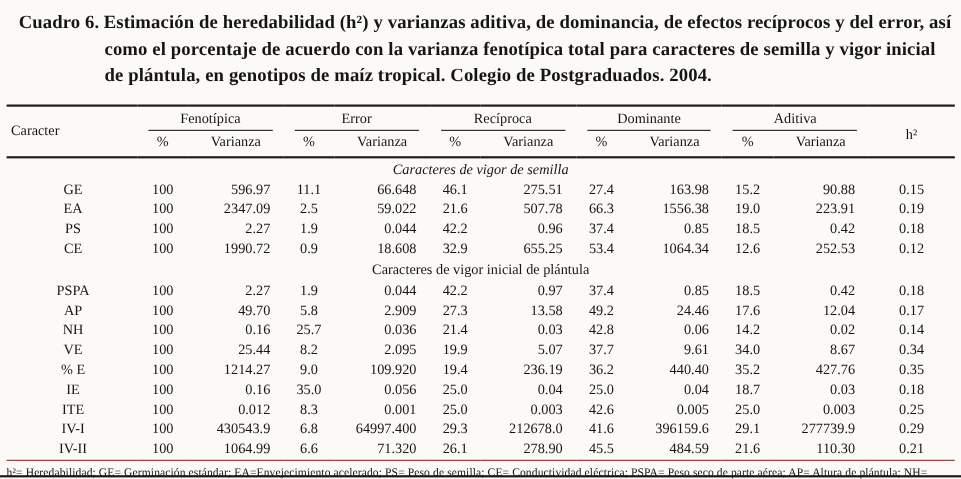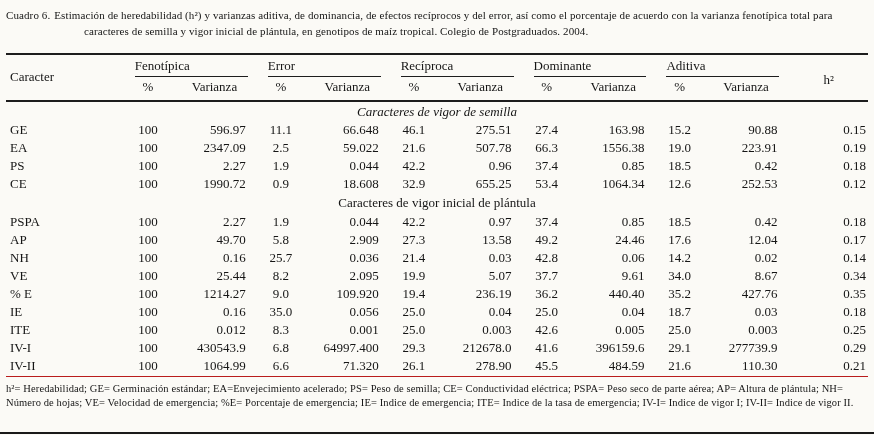--- a/index.html
+++ b/index.html
@@ -12,23 +12,23 @@
     background: #fbfaf6;
     color: #151515;
     font-family: "Liberation Serif", serif;
     position: relative;
     overflow: hidden;
   }
   .page {
     padding: 8px 6px 0 6px;
   }
   .title {
-    margin: 0 0 13px 0;
-    font-weight: normal;
-    font-size: 11px;
+    margin: 0 0 13px 11px;
+    font-weight: bold;
+    font-size: 17px;
     line-height: 1.45;
     padding-left: 78px;
     text-indent: -78px;
     letter-spacing: 0.1px;
   }
   .cap-label { margin-right: 4px; }
 
   table.data {
     width: 862px;
     border-collapse: collapse;
@@ -53,41 +53,41 @@
     vertical-align: middle;
   }
   th.h2-h {
     vertical-align: top;
     text-align: center;
     padding-top: 17px;
   }
   th.grp { vertical-align: top; }
   th.grp .grp-inner {
     display: block;
-    text-align: left;
+    text-align: center;
     border-bottom: 1.4px solid #1d1d1d;
     padding: 3px 0 2px 0;
     margin: 0 10px;
   }
   tr.sub th {
     text-align: center;
     padding: 2px 0 5px 0;
   }
   tbody tr:first-child td {
     border-top: 2px solid #1d1d1d;
     font-style: italic;
   }
   tbody td {
     padding: 1px 2px;
     line-height: 1.24;
   }
-  td.char { text-align: left; padding-left: 4px; }
+  td.char { text-align: center; padding-left: 4px; }
   td.pct  { text-align: center; }
   td.var  { text-align: right; padding-right: 12px; }
-  td.h2c  { text-align: right; }
+  td.h2c  { text-align: center; }
   tr.section-row td {
     text-align: center;
     padding: 2px 0 1px 0;
   }
   .footnote {
     margin: 5px 0 0 0;
     width: 858px;
     font-size: 10.5px;
     line-height: 1.35;
     letter-spacing: 0.1px;

